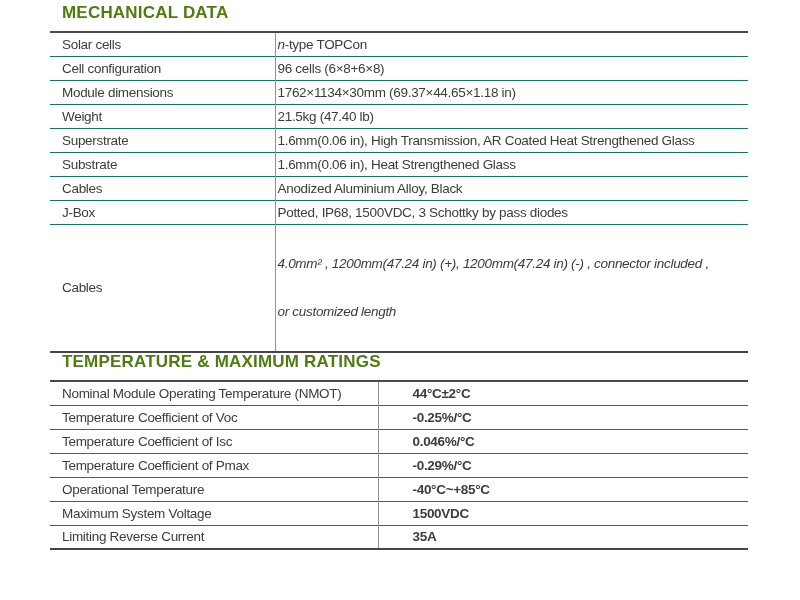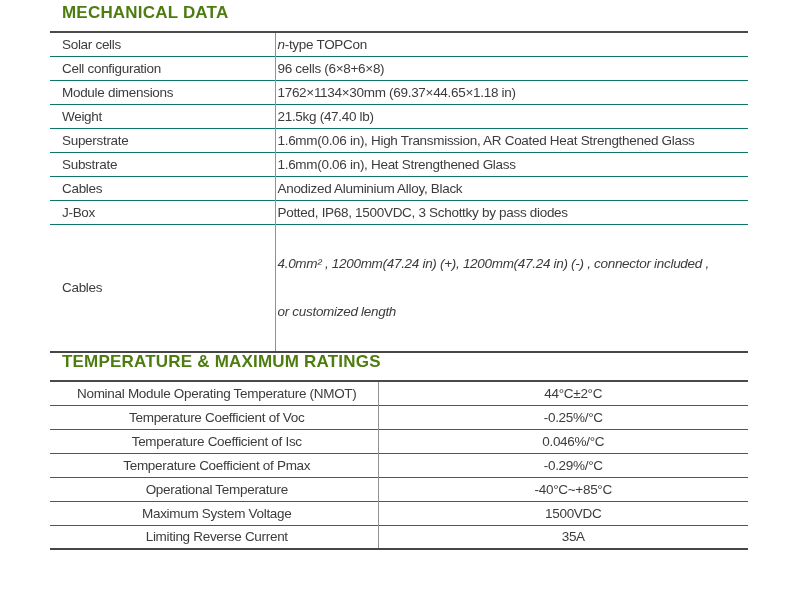--- a/index.html
+++ b/index.html
@@ -42,22 +42,22 @@
   }
   td.value { padding-right: 6px; white-space: pre-wrap; }
   
   #mechanical-table td.label { width: 225px; }
   #mechanical-table td.value { padding-left: 2px; }
   #mechanical-table td { height: 24px; }
   #mechanical-table tr.multiline td { height: 43px; }
   #mechanical-table tr.multiline td.value div { line-height: 18px; font-style: italic; }
   
   #temperature-table td.label { width: 328px; }
-  #temperature-table td.value { padding-left: 26px; }
-  #temperature-table td { height: 24px; text-align: center; }
+  #temperature-table td.value { padding-left: 34px; font-weight: bold; }
+  #temperature-table td { height: 24px; }
   .italic { font-style: italic; }
 </style>
 </head>
 <body>
 
 <div class="section" id="mechanical-section">
   <div class="section-title">MECHANICAL DATA</div>
   <table class="spec" id="mechanical-table">
     <tbody>
       <tr>

